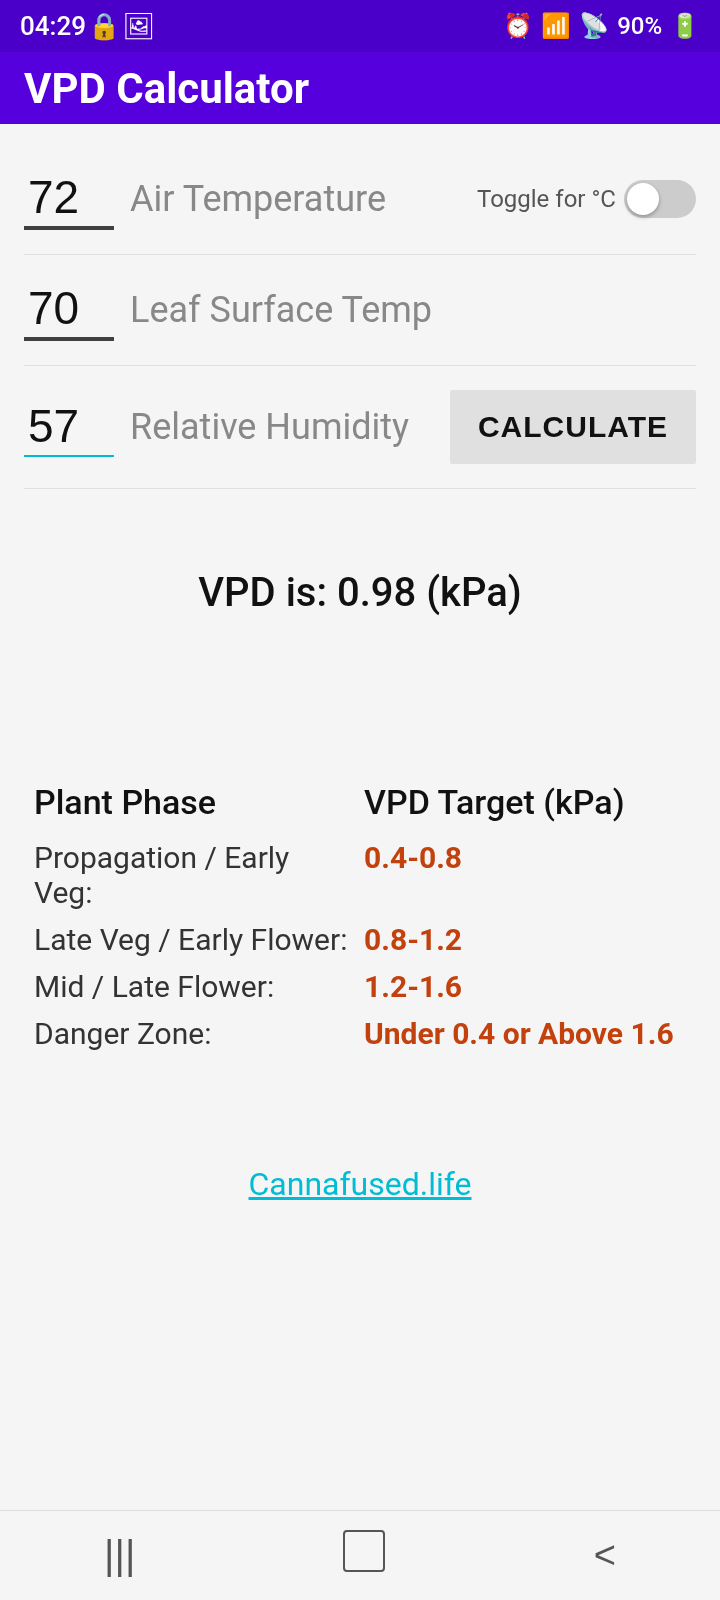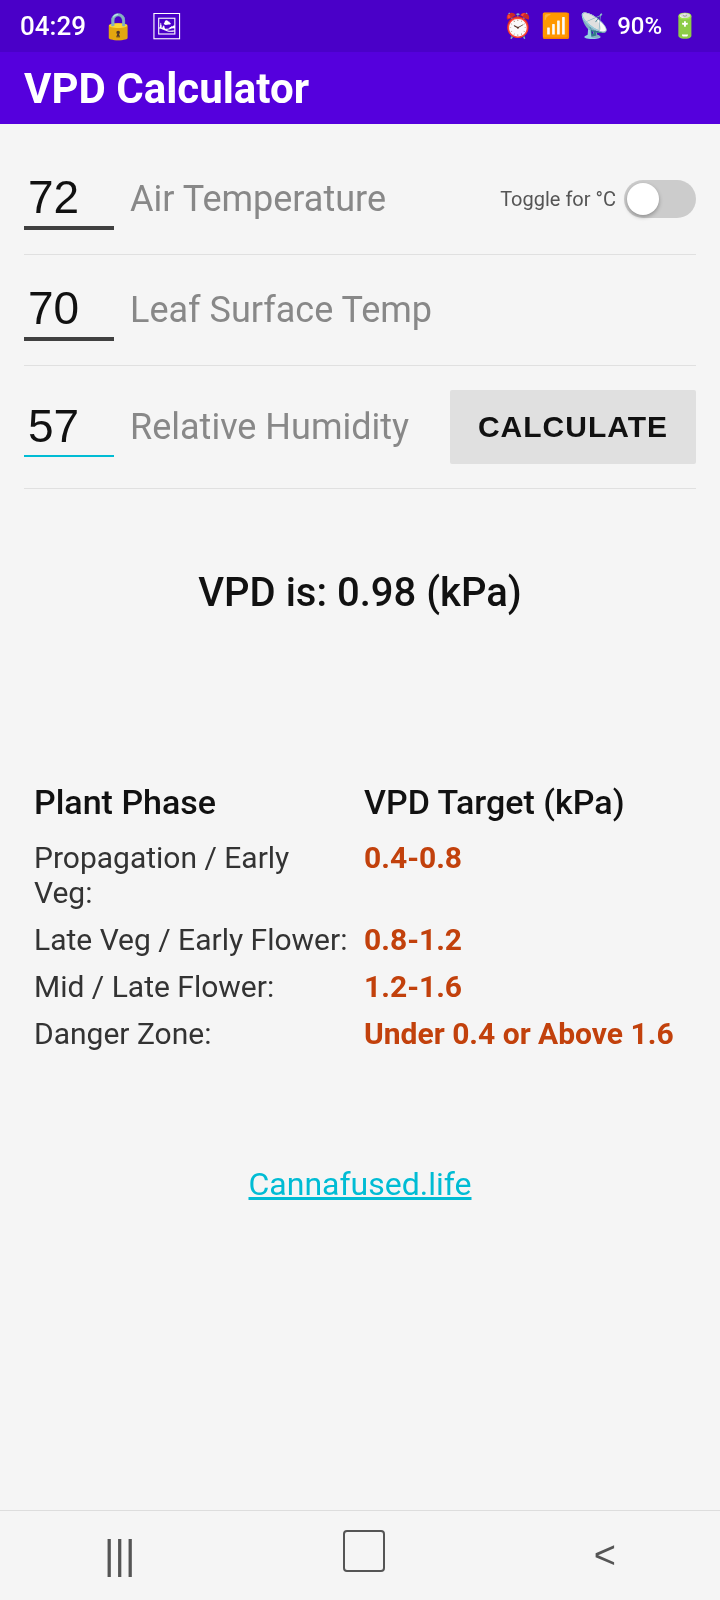--- a/index.html
+++ b/index.html
@@ -17,21 +17,21 @@
       background: #4a00c8;
       color: white;
       display: flex;
       justify-content: space-between;
       align-items: center;
       padding: 8px 20px;
       height: 52px;
       font-size: 26px;
       font-weight: 500;
     }
-    .status-left { display: flex; align-items: center; gap: 16px; }
+    .status-left { display: flex; align-items: center; gap: 2px; }
     .status-right { display: flex; align-items: center; gap: 8px; font-size: 24px; }
 
     
     .app-bar {
       background: #5500dd;
       color: white;
       padding: 20px 24px;
       height: 72px;
       display: flex;
       align-items: center;
@@ -85,21 +85,21 @@
     }
 
     
     .toggle-container {
       display: flex;
       align-items: center;
       gap: 8px;
       white-space: nowrap;
     }
     .toggle-label {
-      font-size: 20px;
+      font-size: 24px;
       color: #555;
     }
     .toggle-switch {
       width: 72px;
       height: 38px;
       background: #ccc;
       border-radius: 19px;
       position: relative;
       cursor: pointer;
     }

